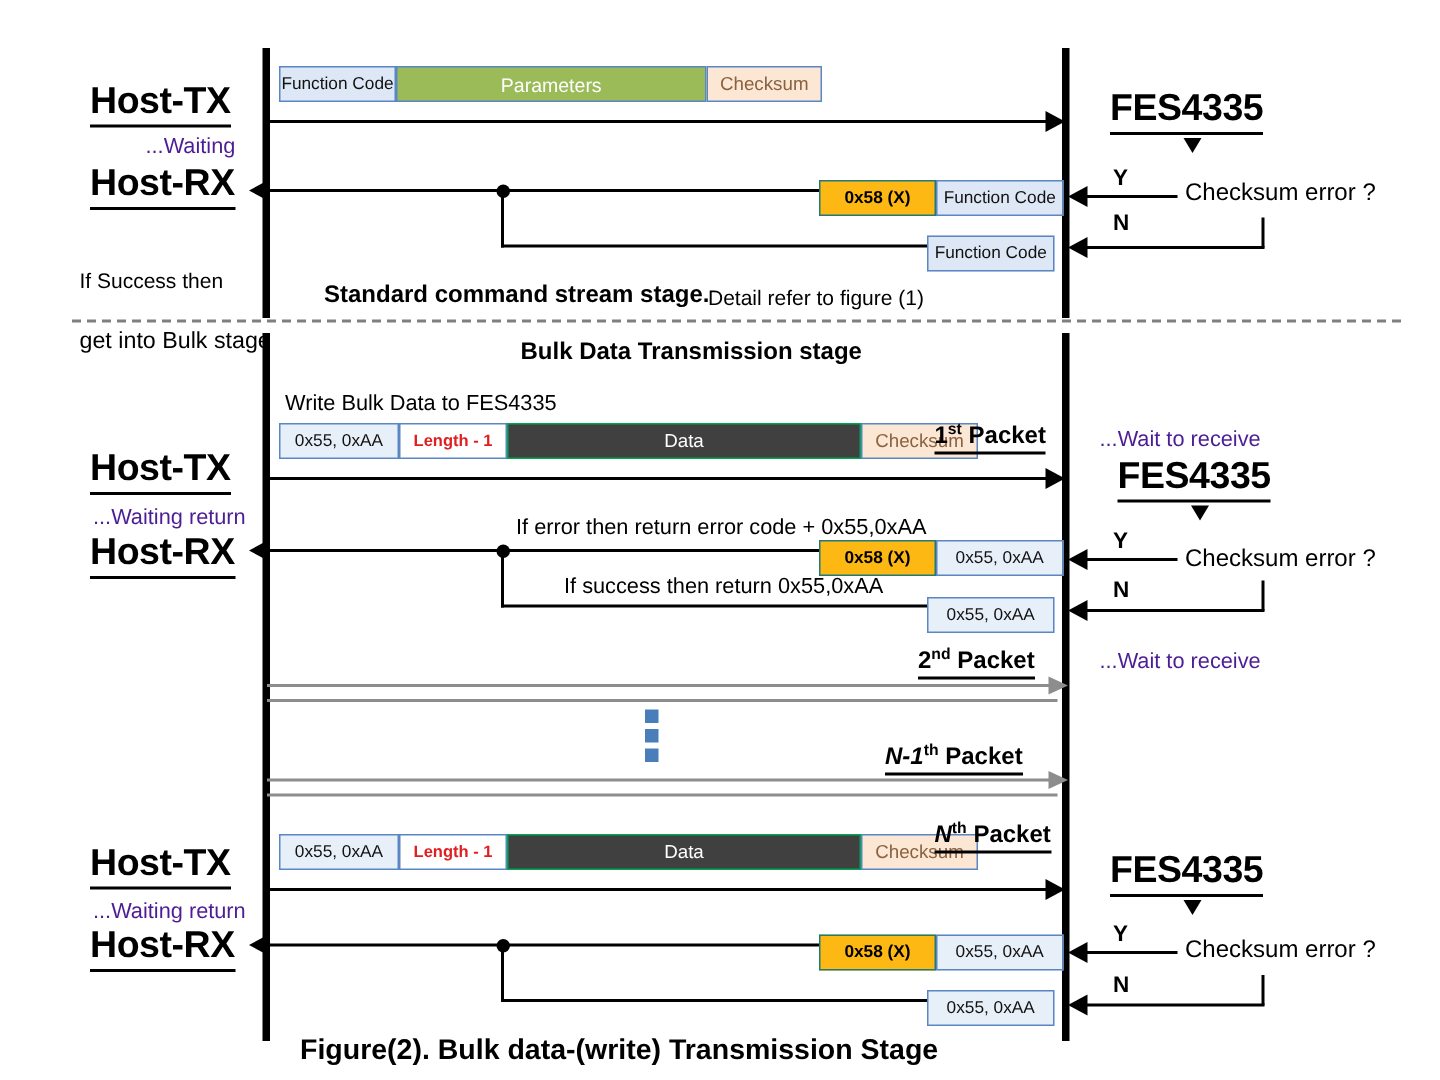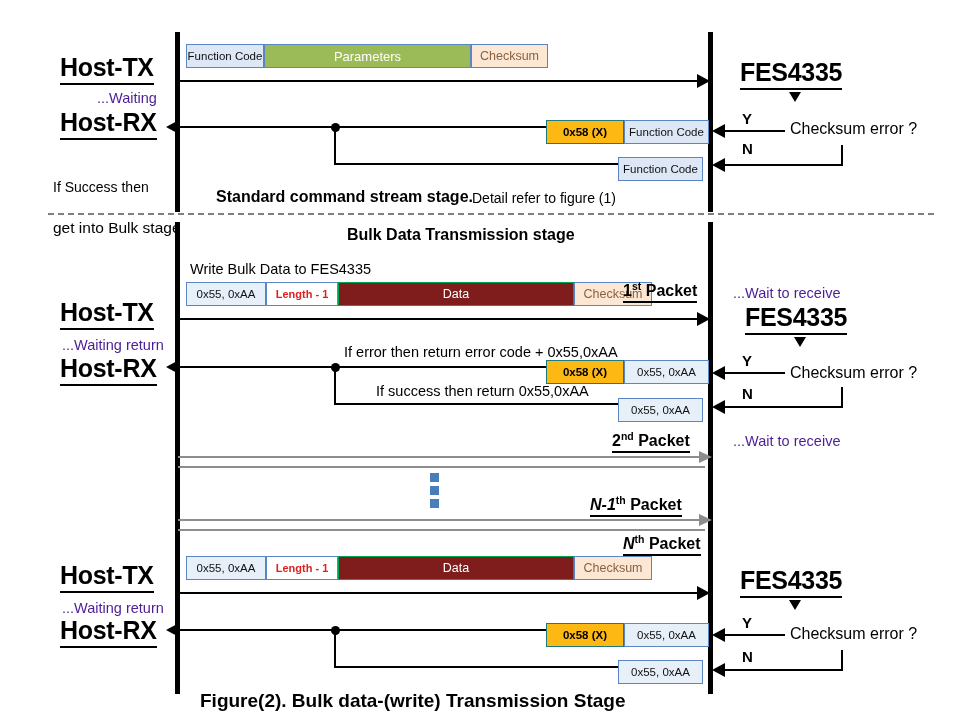--- a/index.html
+++ b/index.html
@@ -23,21 +23,21 @@
   .b{font-weight:bold;}
 
   
   .strip{position:absolute;display:flex;height:24px;box-sizing:border-box;}
   .cell{display:flex;align-items:center;justify-content:center;
         box-sizing:border-box;font-size:11.5px;white-space:nowrap;
         border:1.4px solid #5B86C4;}
   .c-fn    {background:#DDE7F5;color:#111;}
   .c-param {background:#9BBB59;color:#ffffff;font-size:13px;}
   .c-check {background:#FCE7D4;color:#8a6240;font-size:12.5px;}
-  .c-data  {background:#7f1d1d;color:#ffffff;font-size:12.5px;border-color:#00A550;}
+  .c-data  {background:#404040;color:#ffffff;font-size:12.5px;border-color:#00A550;}
   .c-len   {background:#FFFFFF;color:#E02020;font-weight:bold;font-size:11px;}
   .c-55aa  {background:#E7EFF9;color:#111;}
   .c-58    {background:#FDB813;color:#000;font-weight:bold;font-size:11.5px;
             border:1.6px solid #1F7A7A;}
 
   
   .hline{position:absolute;height:2.4px;background:#000;}
   .vline{position:absolute;width:2.4px;background:#000;}
   .hline.grey{background:#8d8d8d;height:2px;}
   .arr-l{position:absolute;width:0;height:0;
@@ -214,21 +214,21 @@
   <div class="hline grey" style="left:178px;top:519px;width:527px;"></div>
   <div class="arr-r grey" style="left:699px;top:514px;"></div>
   <div class="hline grey" style="left:178px;top:529px;width:527px;"></div>
 
   <div class="strip" style="left:186px;top:556px;">
     <div class="cell c-55aa" style="width:80px;">0x55, 0xAA</div>
     <div class="cell c-len" style="width:72px;">Length - 1</div>
     <div class="cell c-data" style="width:236px;">Data</div>
     <div class="cell c-check" style="width:78px;">Checksum</div>
   </div>
-  <div class="pcap" style="left:623px;top:534px;">
+  <div class="pcap" style="left:623px;top:547px;">
     <span class="ital">N</span><sup>th</sup>
     <span>Packet</span>
   </div>
 
   <div class="hline" style="left:178px;top:592px;width:527px;"></div>
   <div class="arr-r" style="left:697px;top:586px;"></div>
 
   <div class="role" style="left:60px;top:563px;">
     <span class="ul">Host-TX</span>
   </div>

